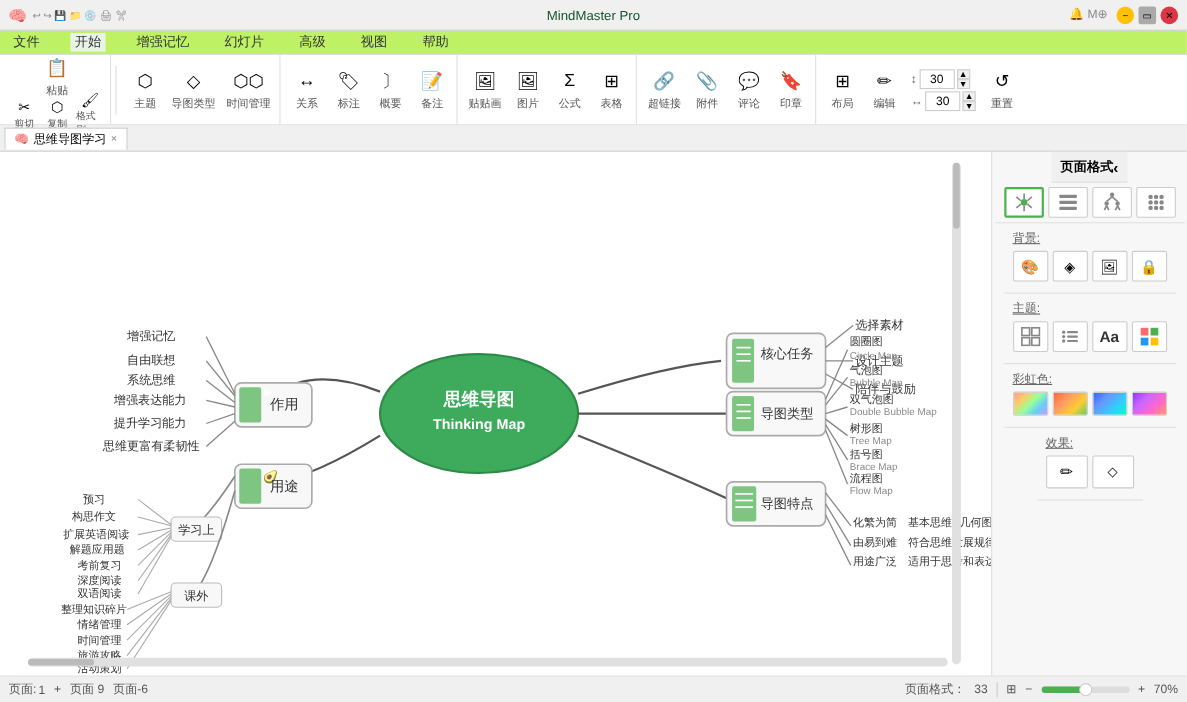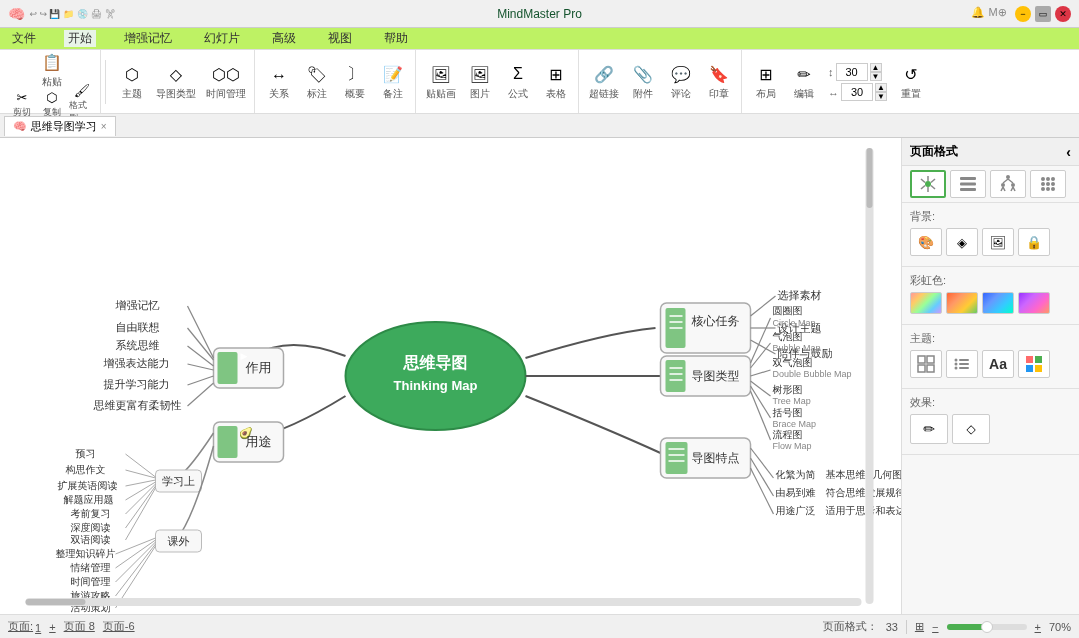--- a/index.html
+++ b/index.html
@@ -49,36 +49,36 @@
     .tab-item .tab-close { font-size: 10px; color: #888; }
 
     
     #main { display: flex; height: calc(638px - 28px - 22px - 64px - 24px - 24px); }
 
     
     #canvas { flex: 1; background: #fff; position: relative; overflow: hidden; }
 
     
     #rightpanel {
-      width: 178px; background: #f7f7f7; border-left: 1px solid #ddd; display: flex; flex-direction: column;
+      width: 178px; background: #f7f7f7; border-left: 1px solid #ddd; display: flex; flex-direction: column; align-items: center;
     }
     .panel-header { height: 28px; background: #f0f0f0; border-bottom: 1px solid #ddd; display: flex; align-items: center; padding: 0 8px; font-size: 12px; font-weight: bold; justify-content: space-between; }
     .panel-section { padding: 6px 8px; border-bottom: 1px solid #e0e0e0; }
-    .panel-section-label { font-size: 11px; color: #666; margin-bottom: 4px; }
+    .panel-section-label { font-size: 11px; color: #666; margin-bottom: 4px; text-decoration: underline; }
     .panel-row { display: flex; gap: 4px; margin-bottom: 4px; flex-wrap: wrap; }
     .panel-btn { width: 36px; height: 28px; border: 1px solid #ccc; background: #fff; cursor: pointer; display: flex; align-items: center; justify-content: center; border-radius: 2px; font-size: 14px; }
     .panel-btn.active { border: 2px solid #4CAF50; }
     .panel-icon { width: 32px; height: 28px; border: 1px solid #ccc; background: #fff; cursor: pointer; display: flex; align-items: center; justify-content: center; border-radius: 2px; font-size: 13px; }
 
     
     #statusbar {
       height: 24px; background: #f0f0f0; border-top: 1px solid #ddd; display: flex; align-items: center;
       padding: 0 8px; gap: 8px; font-size: 11px; color: #555;
     }
-    .status-item { display: flex; align-items: flex-end; gap: 2px; cursor: pointer; text-decoration: underline; }
+    .status-item { display: flex; align-items: flex-end; gap: 2px; cursor: pointer; }
     .status-sep { width: 1px; height: 14px; background: #ccc; }
     .status-right { margin-left: auto; display: flex; align-items: center; gap: 8px; }
 
     
     #mindmap-svg { width: 100%; height: 100%; }
 
     
     .color-swatch { width: 32px; height: 22px; border: 1px solid #ccc; cursor: pointer; border-radius: 2px; }
 
     .effect-btn { width: 38px; height: 30px; border: 1px solid #ccc; background: #fff; cursor: pointer; display: flex; align-items: center; justify-content: center; border-radius: 2px; font-size: 14px; }
@@ -474,30 +474,20 @@
       </div>
     </div>
 
     <div class="panel-section">
       <div class="panel-section-label">背景:</div>
       <div class="panel-row">
         <div class="panel-icon">🎨</div>
         <div class="panel-icon">◈</div>
         <div class="panel-icon">🖼</div>
         <div class="panel-icon">🔒</div>
-      </div>
-    </div>
-
-    <div class="panel-section">
-      <div class="panel-section-label">彩虹色:</div>
-      <div class="panel-row">
-        <div class="color-swatch" style="background: linear-gradient(135deg,#ff9999,#ffcc66,#99ff99,#66ccff,#cc99ff);"></div>
-        <div class="color-swatch" style="background: linear-gradient(135deg,#ff6633,#ff9966,#ffcc33,#66cc66);"></div>
-        <div class="color-swatch" style="background: linear-gradient(135deg,#3366ff,#6699ff,#33ccff,#00ffcc);"></div>
-        <div class="color-swatch" style="background: linear-gradient(135deg,#9933ff,#cc66ff,#ff66cc,#ff9966);"></div>
       </div>
     </div>
 
     <div class="panel-section">
       <div class="panel-section-label">主题:</div>
       <div class="panel-row">
         <div class="panel-icon">
           <svg width="18" height="18" viewBox="0 0 18 18">
               <rect x="1" y="1" width="7" height="7" fill="none" stroke="#888" stroke-width="1.5"></rect>
               <rect x="10" y="1" width="7" height="7" fill="none" stroke="#888" stroke-width="1.5"></rect>
@@ -521,39 +511,49 @@
               <rect x="1" y="1" width="7" height="7" fill="#ff6b6b"></rect>
               <rect x="10" y="1" width="7" height="7" fill="#4CAF50"></rect>
               <rect x="1" y="10" width="7" height="7" fill="#2196F3"></rect>
               <rect x="10" y="10" width="7" height="7" fill="#FFC107"></rect>
             </svg>
         </div>
       </div>
     </div>
 
     <div class="panel-section">
+      <div class="panel-section-label">彩虹色:</div>
+      <div class="panel-row">
+        <div class="color-swatch" style="background: linear-gradient(135deg,#ff9999,#ffcc66,#99ff99,#66ccff,#cc99ff);"></div>
+        <div class="color-swatch" style="background: linear-gradient(135deg,#ff6633,#ff9966,#ffcc33,#66cc66);"></div>
+        <div class="color-swatch" style="background: linear-gradient(135deg,#3366ff,#6699ff,#33ccff,#00ffcc);"></div>
+        <div class="color-swatch" style="background: linear-gradient(135deg,#9933ff,#cc66ff,#ff66cc,#ff9966);"></div>
+      </div>
+    </div>
+
+    <div class="panel-section">
       <div class="panel-section-label">效果:</div>
       <div class="panel-row">
         <div class="effect-btn">✏</div>
         <div class="effect-btn" style="font-size:12px;">◇</div>
       </div>
     </div>
   </div>
 </div>
 
 <div id="statusbar">
   <div class="status-item">
     <span>页面:</span>
     <span>1</span>
   </div>
   <div class="status-item">
     <span>+</span>
   </div>
   <div class="status-item">
-    <span>页面 8</span>
+    <span>页面 9</span>
   </div>
   <div class="status-item">
     <span>页面-6</span>
   </div>
 
   <div class="status-right">
     <span>页面格式：</span>
     <span>33</span>
     <div class="status-sep"></div>
     <div class="status-item">⊞</div>

